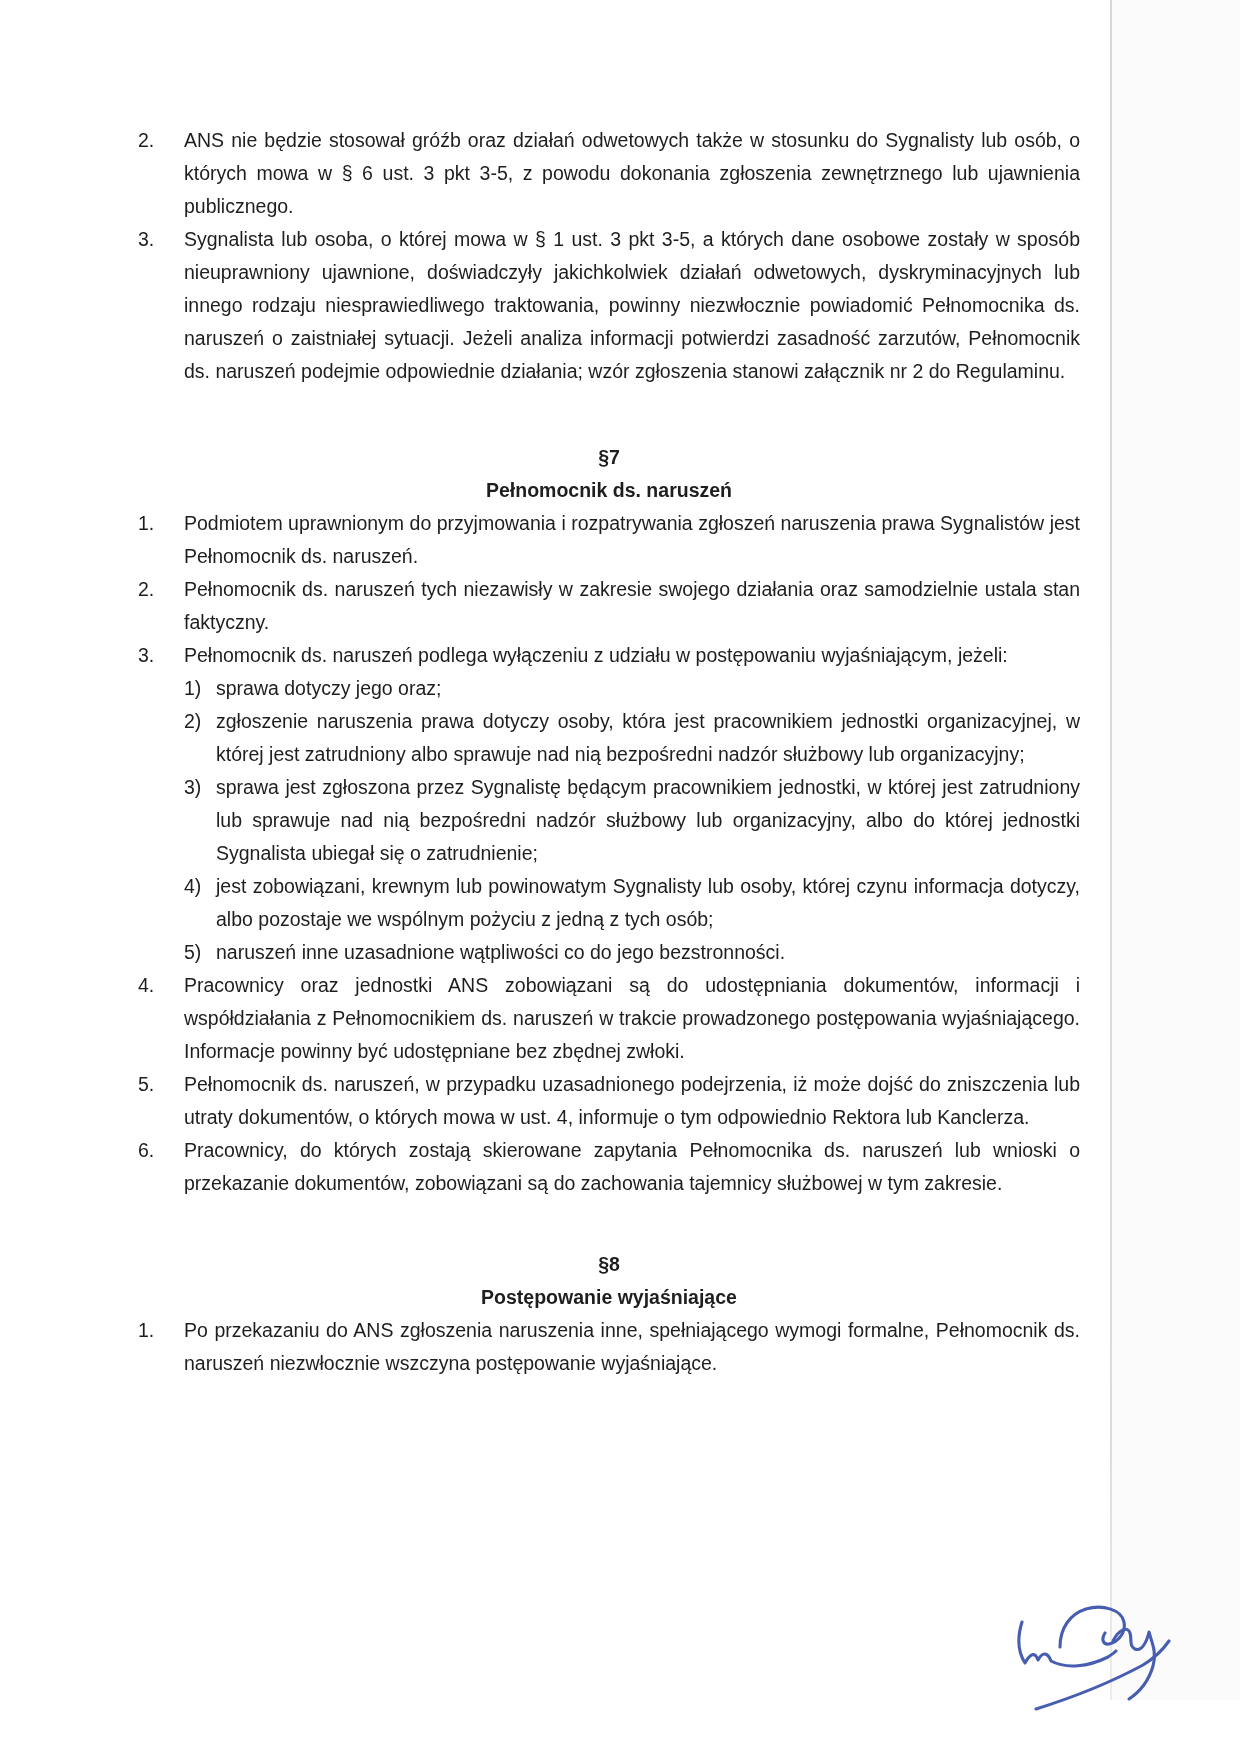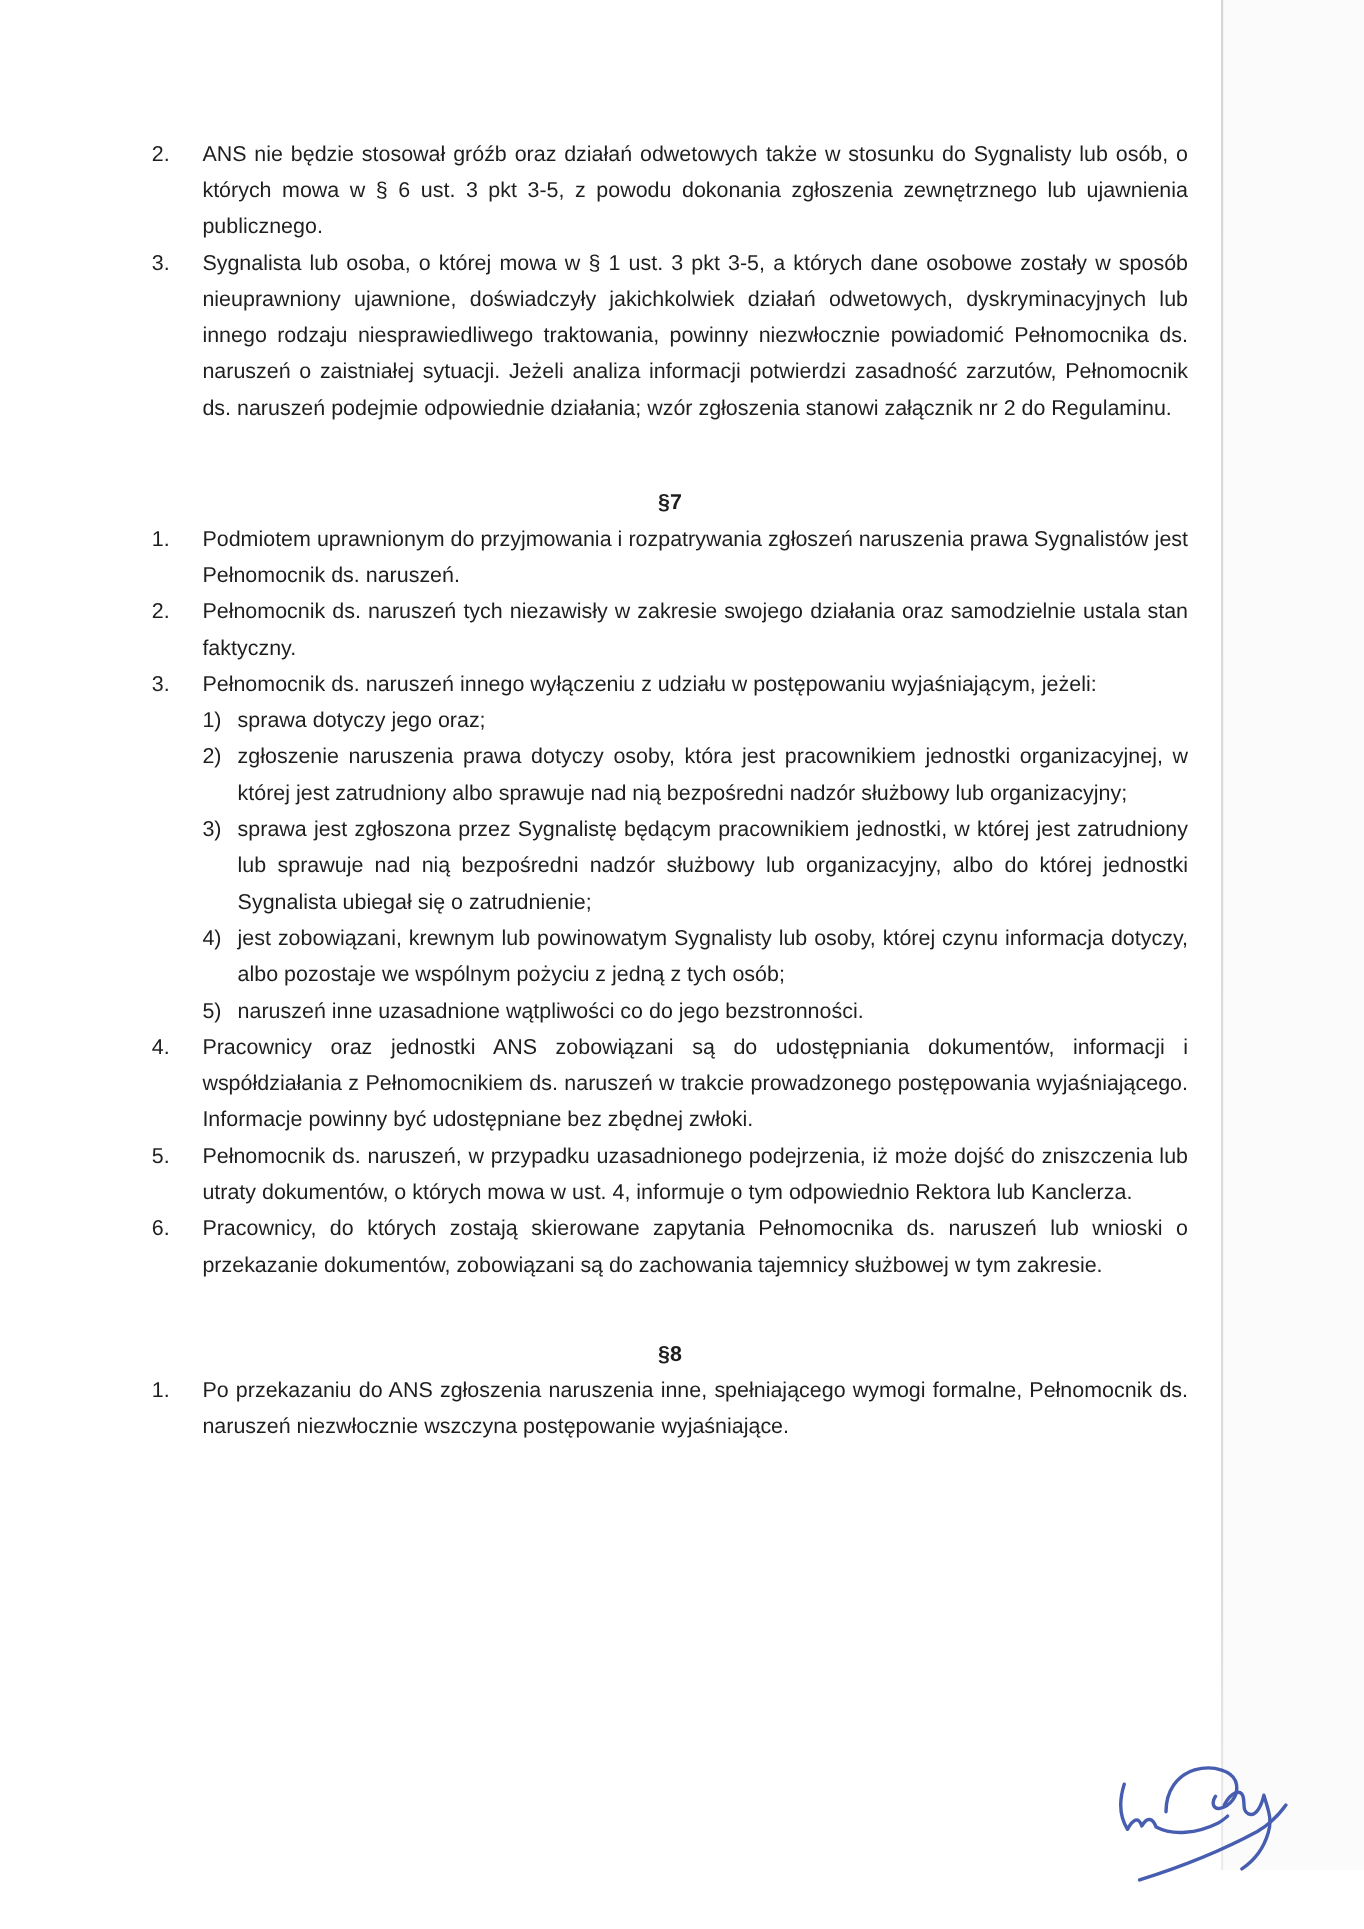--- a/index.html
+++ b/index.html
@@ -63,35 +63,36 @@
       <span class="num">2.</span>
       <div class="body jtext">ANS nie będzie stosował gróźb oraz działań odwetowych także w stosunku do Sygnalisty lub osób, o których mowa w § 6 ust. 3 pkt 3-5, z powodu dokonania zgłoszenia zewnętrznego lub ujawnienia publicznego.</div>
     </div>
     <div class="row">
       <span class="num">3.</span>
       <div class="body jtext">Sygnalista lub osoba, o której mowa w § 1 ust. 3 pkt 3-5, a których dane osobowe zostały w sposób nieuprawniony ujawnione, doświadczyły jakichkolwiek działań odwetowych, dyskryminacyjnych lub innego rodzaju niesprawiedliwego traktowania, powinny niezwłocznie powiadomić Pełnomocnika ds. naruszeń o zaistniałej sytuacji. Jeżeli analiza informacji potwierdzi zasadność zarzutów, Pełnomocnik ds. naruszeń podejmie odpowiednie działania; wzór zgłoszenia stanowi załącznik nr 2 do Regulaminu.</div>
     </div>
 
     <div class="section-heading sh7">
       <div>§7</div>
+      <div>Pełnomocnik ds. naruszeń</div>
     </div>
 
     <div class="row">
       <span class="num">1.</span>
       <div class="body jtext">Podmiotem uprawnionym do przyjmowania i rozpatrywania zgłoszeń naruszenia prawa Sygnalistów jest Pełnomocnik ds. naruszeń.</div>
     </div>
     <div class="row">
       <span class="num">2.</span>
       <div class="body jtext">Pełnomocnik ds. naruszeń tych niezawisły w zakresie swojego działania oraz samodzielnie ustala stan faktyczny.</div>
     </div>
 
     <div class="row">
       <span class="num">3.</span>
       <div class="body">
-        <div class="jtext">Pełnomocnik ds. naruszeń innego wyłączeniu z udziału w postępowaniu wyjaśniającym, jeżeli:</div>
+        <div class="jtext">Pełnomocnik ds. naruszeń podlega wyłączeniu z udziału w postępowaniu wyjaśniającym, jeżeli:</div>
         <div class="subrow">
           <span class="subnum">1)</span>
           <div class="body jtext">sprawa dotyczy jego oraz;</div>
         </div>
         <div class="subrow">
           <span class="subnum">2)</span>
           <div class="body jtext">zgłoszenie naruszenia prawa dotyczy osoby, która jest pracownikiem jednostki organizacyjnej, w której jest zatrudniony albo sprawuje nad nią bezpośredni nadzór służbowy lub organizacyjny;</div>
         </div>
         <div class="subrow">
           <span class="subnum">3)</span>
@@ -116,20 +117,21 @@
       <span class="num">5.</span>
       <div class="body jtext">Pełnomocnik ds. naruszeń, w przypadku uzasadnionego podejrzenia, iż może dojść do zniszczenia lub utraty dokumentów, o których mowa w ust. 4, informuje o tym odpowiednio Rektora lub Kanclerza.</div>
     </div>
     <div class="row">
       <span class="num">6.</span>
       <div class="body jtext">Pracownicy, do których zostają skierowane zapytania Pełnomocnika ds. naruszeń lub wnioski o przekazanie dokumentów, zobowiązani są do zachowania tajemnicy służbowej w tym zakresie.</div>
     </div>
 
     <div class="section-heading sh8">
       <div>§8</div>
+      <div>Postępowanie wyjaśniające</div>
     </div>
 
     <div class="row">
       <span class="num">1.</span>
       <div class="body jtext">Po przekazaniu do ANS zgłoszenia naruszenia inne, spełniającego wymogi formalne, Pełnomocnik ds. naruszeń niezwłocznie wszczyna postępowanie wyjaśniające.</div>
     </div>
 
   </main>
 
   <div class="signature-wrap">

